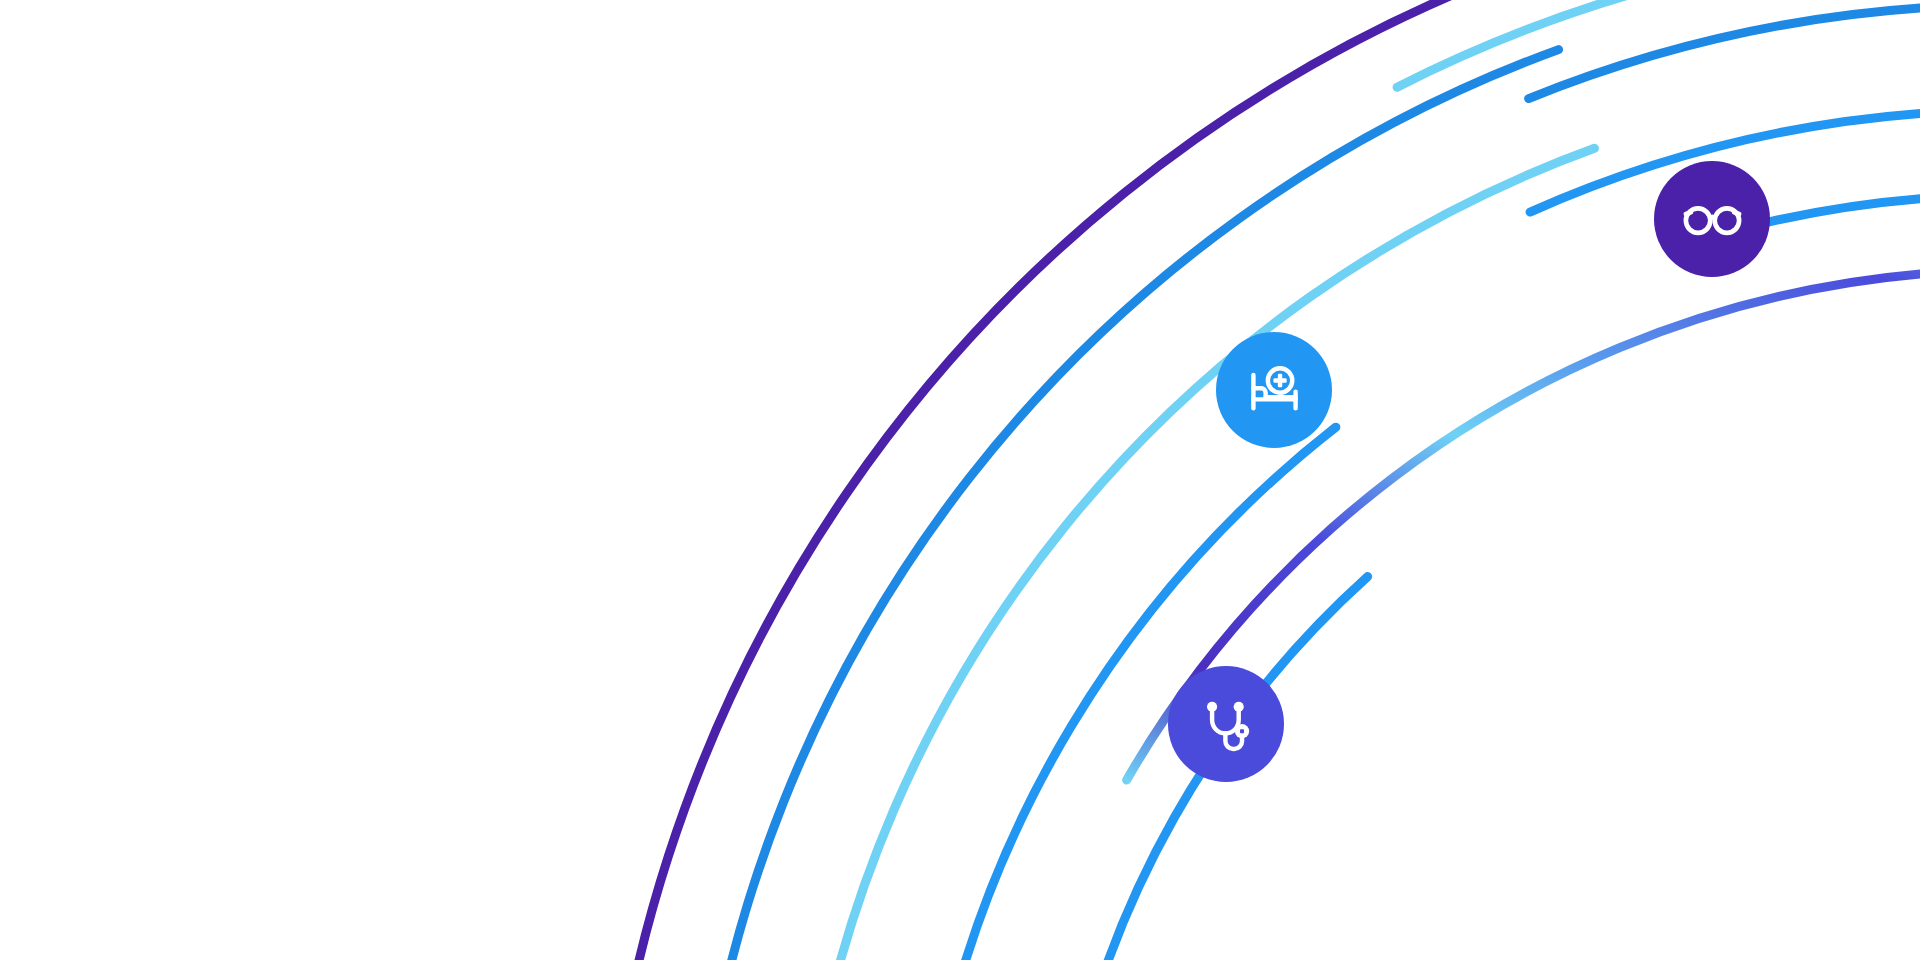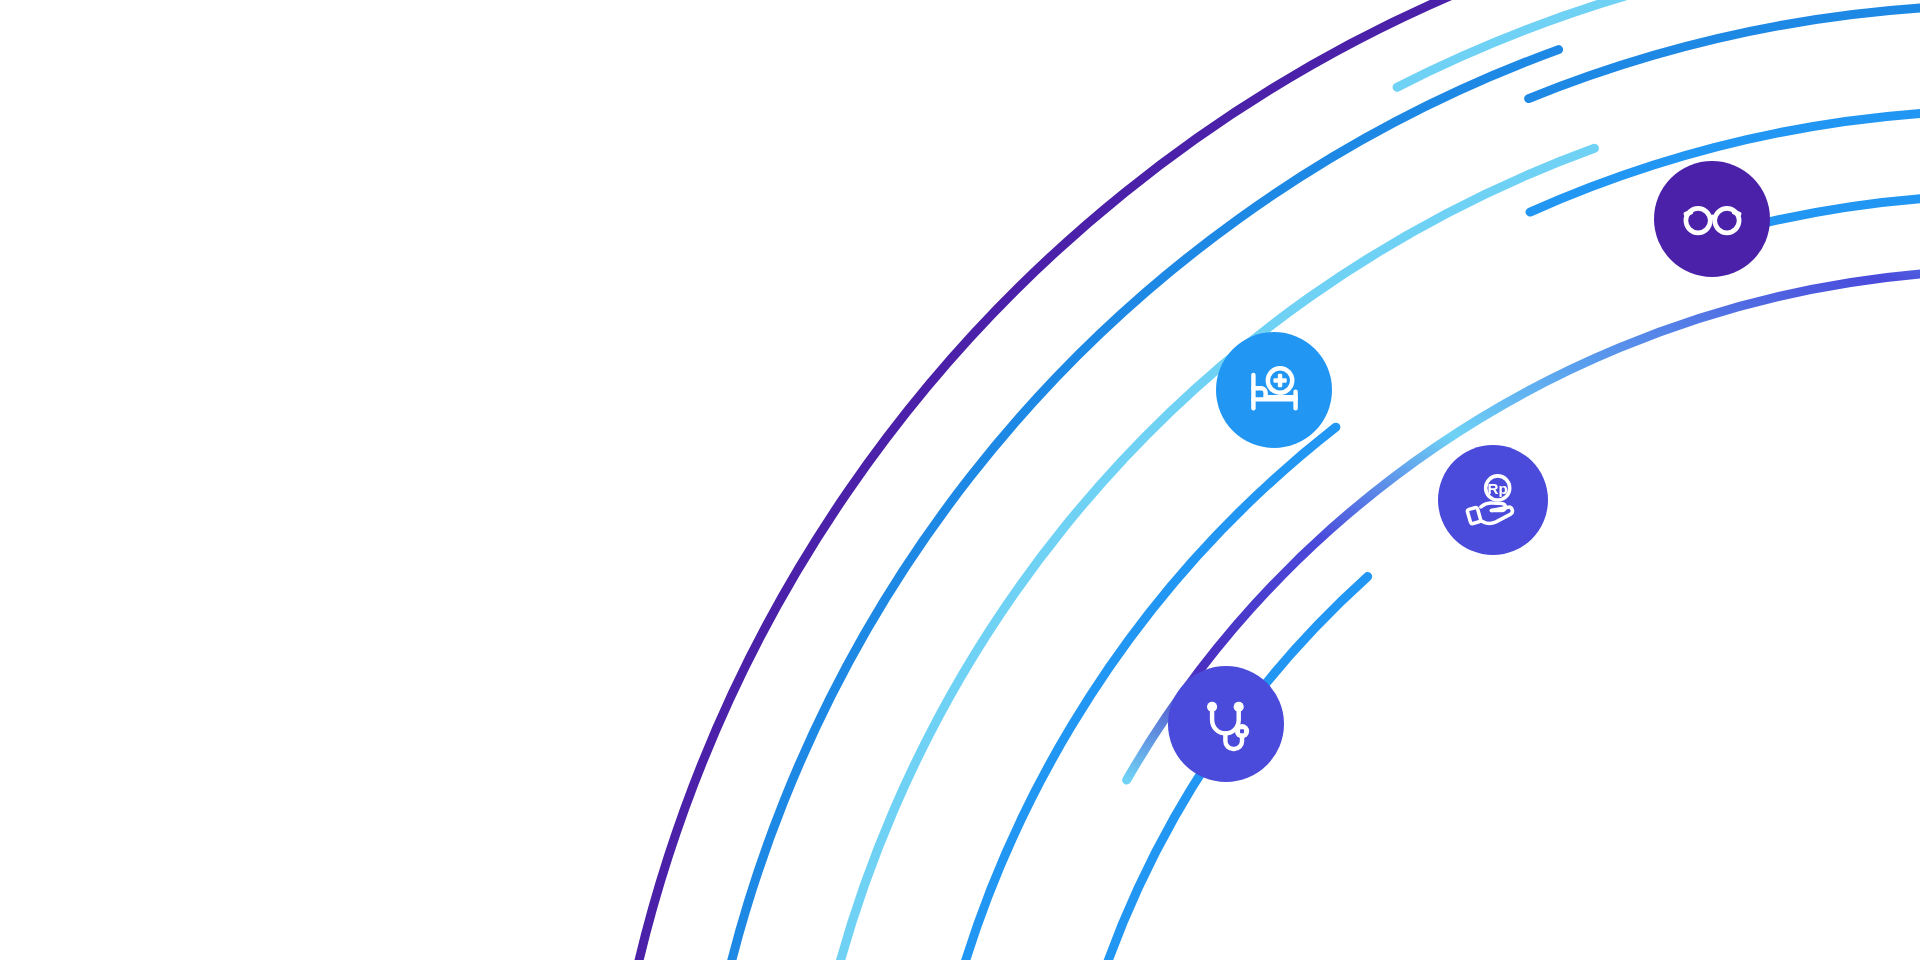--- a/index.html
+++ b/index.html
@@ -95,31 +95,20 @@
         <circle cx="37" cy="23" r="11"></circle>
       </g>
       <g fill="#FFFFFF">
         <rect x="35" y="17" width="4" height="12" rx="1.1"></rect>
         <rect x="31" y="21" width="12" height="4" rx="1.1"></rect>
       </g>
       <path d="M24 38 H51" fill="none" stroke="#FFFFFF" stroke-width="4" stroke-linecap="round"></path>
     </svg>
   </div>
 
-  <div class="icon-badge" title="Cash Claim" aria-label="Cash Claim" style="left: 1438px; top: 445px; width: 110px; height: 110px; background: rgb(74, 74, 219);">
-    <svg viewBox="0 0 64 64" width="67" height="67">
-      <circle cx="36" cy="20" r="11.5" fill="none" stroke="#FFFFFF" stroke-width="3.4"></circle>
-      <text x="36" y="25.6" text-anchor="middle" fill="#FFFFFF" font-family="Liberation Sans, sans-serif" font-size="14.5" font-weight="bold">Rp</text>
-      <g fill="none" stroke="#FFFFFF" stroke-width="3.4" stroke-linecap="round" stroke-linejoin="round">
-        <path d="M20 38 q5 -4 11 -3.6 l9 .4 a3.4 3.4 0 0 1 0 6.8 l-10 0"></path>
-        <path d="M30 41.6 l16 -3.2 a3.6 3.6 0 0 1 2.4 6.6 l-14 7.4 q-5 2.4 -10 1 L20 51.4"></path>
-        <rect x="8.4" y="39.4" width="10" height="14" rx="2" transform="rotate(-16 13.4 46.4)"></rect>
-      </g>
-    </svg>
-  </div>
 
   <div class="icon-badge" title="Doctor Consultation" aria-label="Doctor Consultation" style="left: 1168px; top: 666px; width: 116px; height: 116px; background: rgb(74, 74, 219);">
     <svg viewBox="0 0 64 64" width="71" height="71">
       <g fill="none" stroke="#FFFFFF" stroke-width="4" stroke-linecap="round" stroke-linejoin="round">
         <path d="M19 18 v10 a12 12 0 0 0 24 0 V18"></path>
         <path d="M31 40 v7 a7 7 0 0 0 7 7 h1 a7 7 0 0 0 7 -7 v-3"></path>
       </g>
       <circle cx="19" cy="16" r="4.6" fill="#FFFFFF"></circle>
       <circle cx="43" cy="16" r="4.6" fill="#FFFFFF"></circle>
       <circle cx="46" cy="38" r="6.4" fill="#FFFFFF"></circle>

